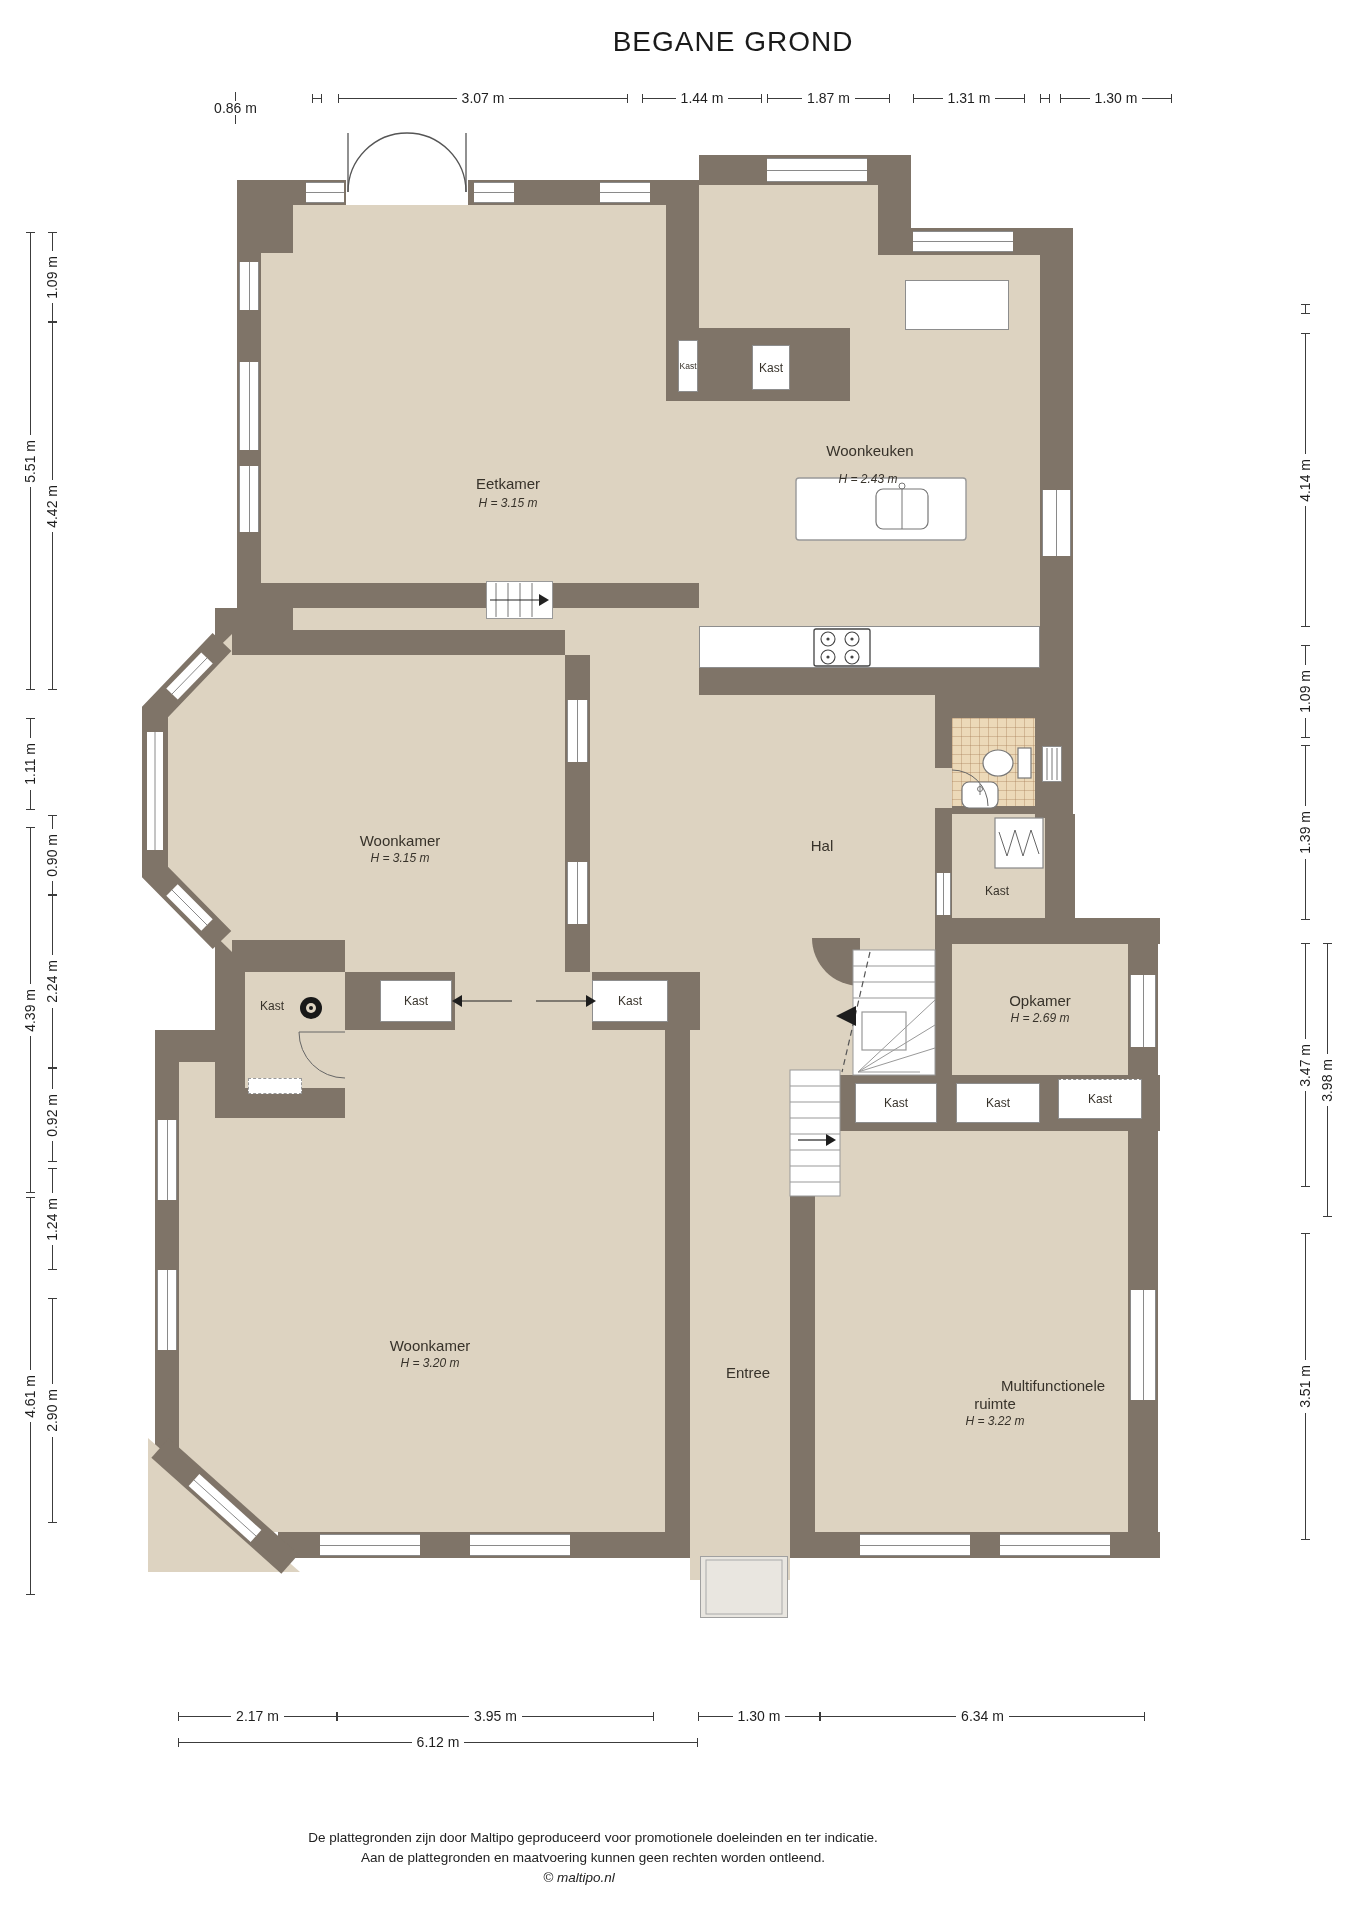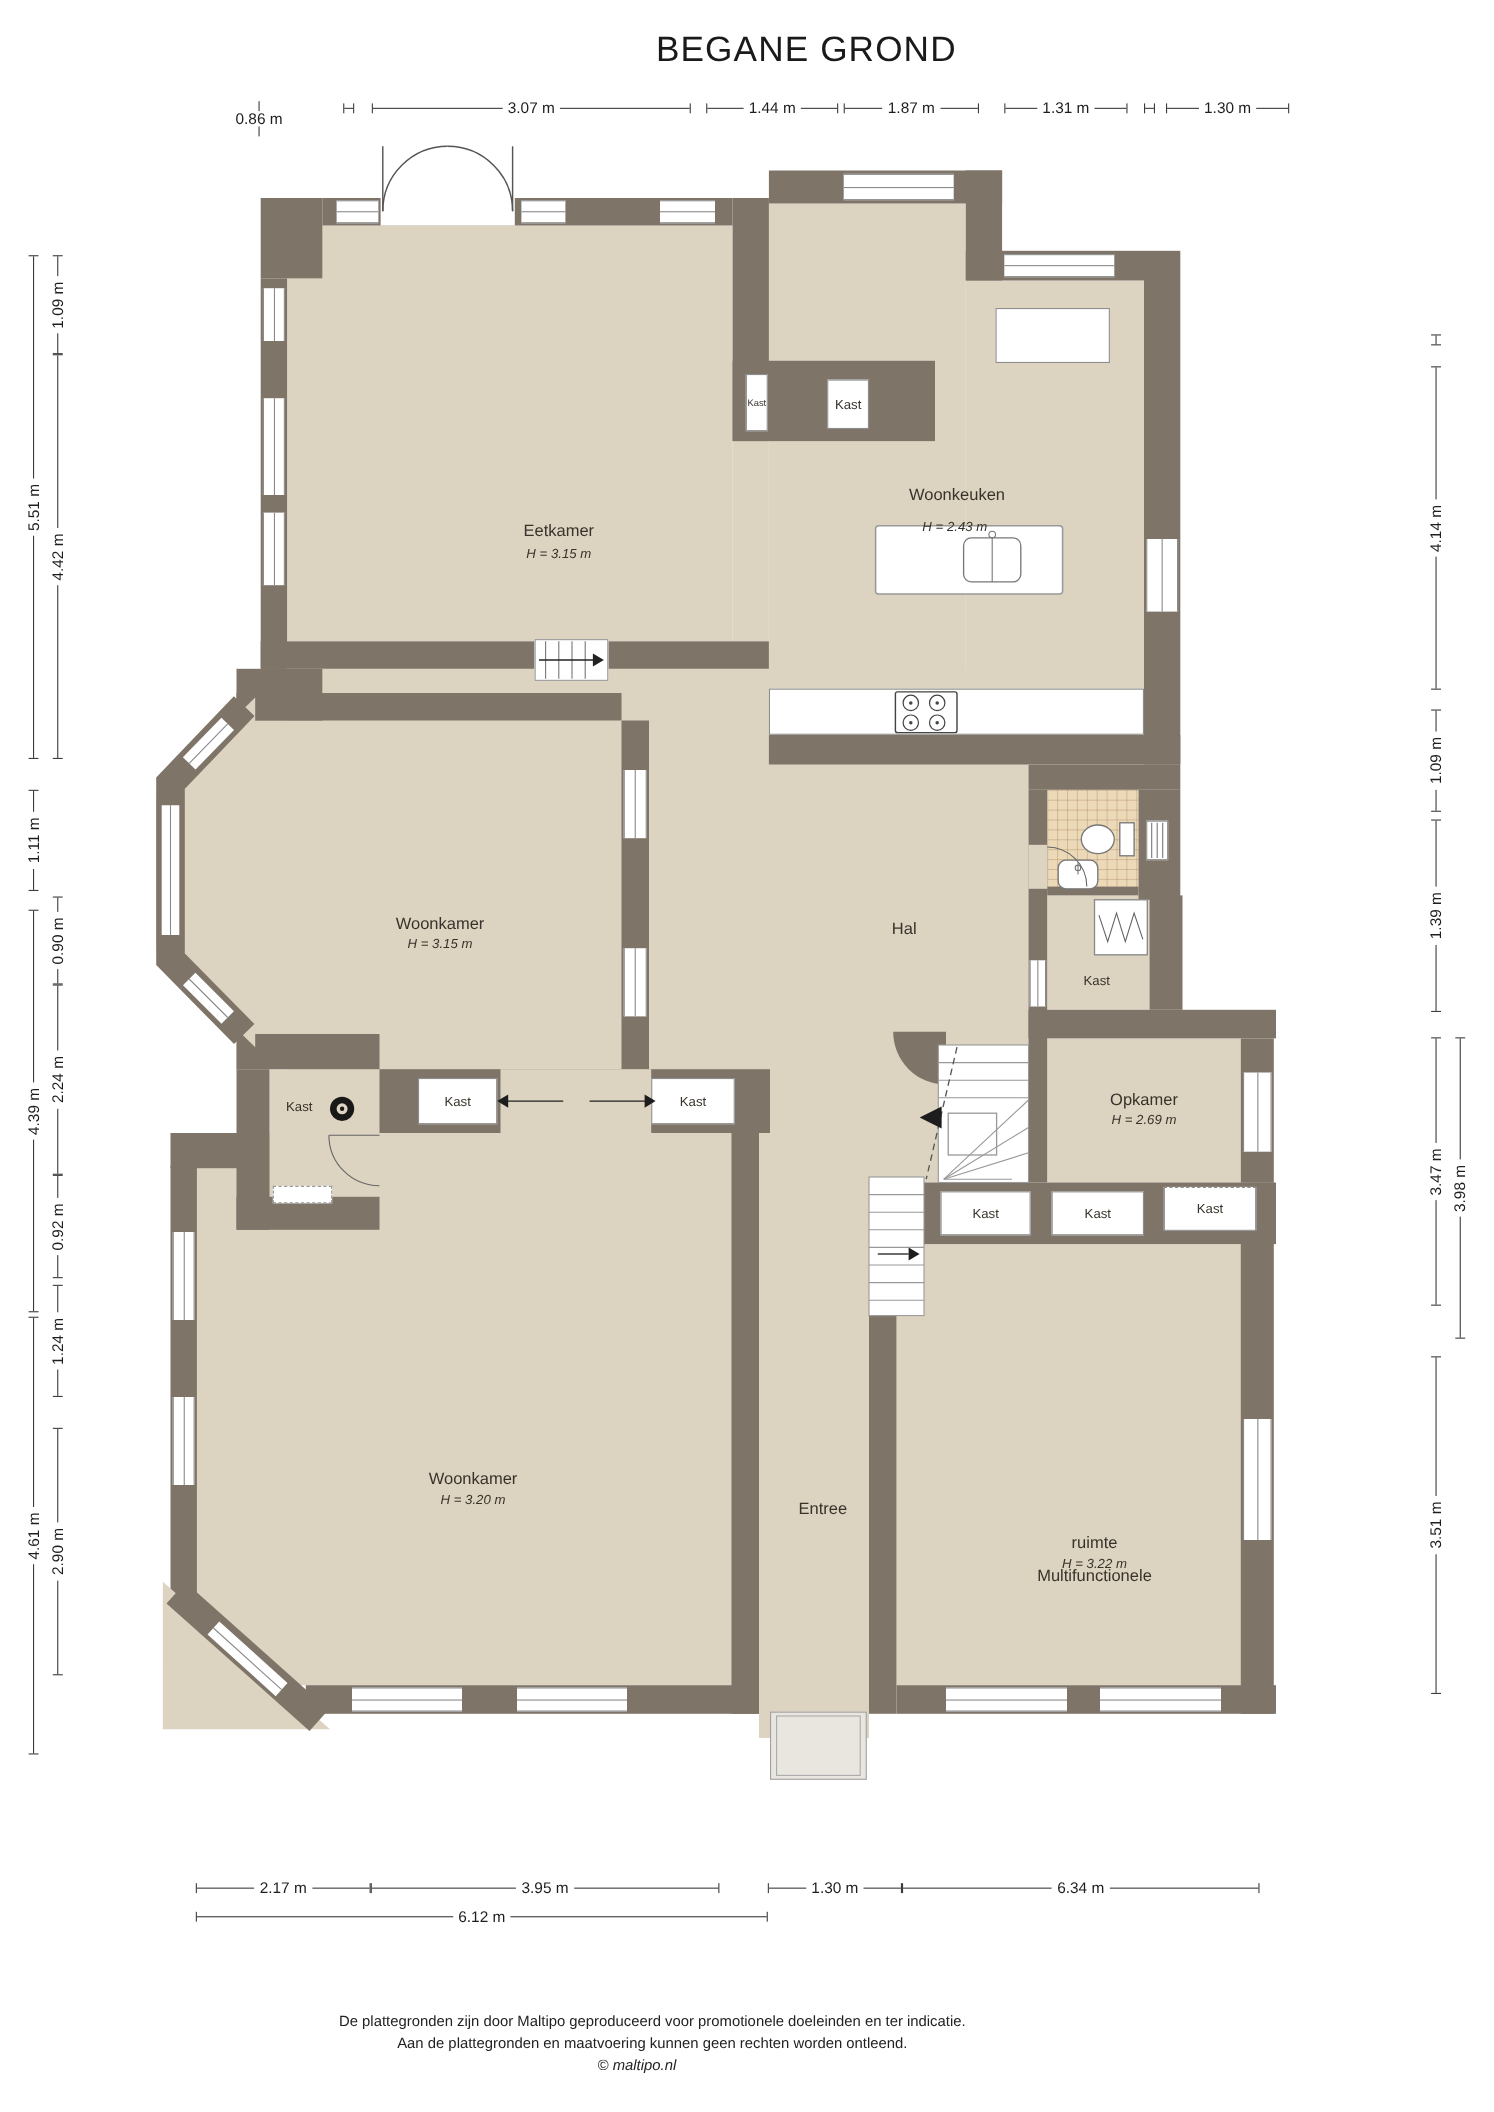--- a/index.html
+++ b/index.html
@@ -17,21 +17,21 @@
   .cab.dotted{border-style:dashed solid solid solid;}
   .winh{position:absolute;background:#fff;border-top:1px solid #8a8a8a;border-bottom:1px solid #8a8a8a;
      box-sizing:border-box;background-image:linear-gradient(#8a8a8a,#8a8a8a);
      background-size:100% 1px;background-position:center;background-repeat:no-repeat;}
   .winv{position:absolute;background:#fff;border-left:1px solid #8a8a8a;border-right:1px solid #8a8a8a;
      box-sizing:border-box;background-image:linear-gradient(#8a8a8a,#8a8a8a);
      background-size:1px 100%;background-position:center;background-repeat:no-repeat;}
   .gapfloor{position:absolute;background:#ddd3c1;}
   .roundbl{border-bottom-left-radius:100% 100%;}
   
-  .title{position:absolute;font-size:32px;color:#1a1a1a;letter-spacing:1px;white-space:nowrap;
+  .title{position:absolute;font-size:28px;color:#1a1a1a;letter-spacing:1px;white-space:nowrap;
      transform:translate(-50%,0);}
   .rname{position:absolute;font-size:15px;color:#37322a;white-space:nowrap;transform:translate(-50%,-50%);}
   .rh{position:absolute;font-size:12px;font-style:italic;color:#37322a;white-space:nowrap;transform:translate(-50%,-50%);}
   .kl{position:absolute;font-size:12px;color:#37322a;white-space:nowrap;transform:translate(-50%,-50%);}
   .kl.tiny{font-size:8.5px;}
   .footer{position:absolute;font-size:13.5px;color:#222;white-space:nowrap;transform:translate(-50%,0);}
   
   .dimh{position:absolute;display:flex;align-items:center;height:12px;}
   .dimh .tk{width:1px;height:9px;background:#3c3c3c;flex:none;}
   .dimh .ln{flex:1;height:1px;background:#3c3c3c;}
@@ -249,21 +249,21 @@
   <div class="rname" style="left:870px;top:450px;">Woonkeuken</div>
   <div class="rh" style="left:868px;top:479px;">H = 2.43 m</div>
   <div class="rname" style="left:822px;top:845px;">Hal</div>
   <div class="rname" style="left:400px;top:840px;">Woonkamer</div>
   <div class="rh" style="left:400px;top:858px;">H = 3.15 m</div>
   <div class="rname" style="left:1040px;top:1000px;">Opkamer</div>
   <div class="rh" style="left:1040px;top:1018px;">H = 2.69 m</div>
   <div class="rname" style="left:748px;top:1372px;">Entree</div>
   <div class="rname" style="left:430px;top:1345px;">Woonkamer</div>
   <div class="rh" style="left:430px;top:1363px;">H = 3.20 m</div>
-  <div class="rname" style="left:995px;top:1385px;margin-top:48px;">Multifunctionele</div>
+  <div class="rname" style="left:1053px;top:1385px;">Multifunctionele</div>
   <div class="rname" style="left:995px;top:1403px;">ruimte</div>
   <div class="rh" style="left:995px;top:1421px;">H = 3.22 m</div>
 
   <div class="kl tiny" style="left:688px;top:366px;">Kast</div>
   <div class="kl" style="left:771px;top:368px;">Kast</div>
   <div class="kl" style="left:997px;top:891px;">Kast</div>
   <div class="kl" style="left:272px;top:1006px;">Kast</div>
   <div class="kl" style="left:416px;top:1001px;">Kast</div>
   <div class="kl" style="left:630px;top:1001px;">Kast</div>
   <div class="kl" style="left:896px;top:1103px;">Kast</div>

